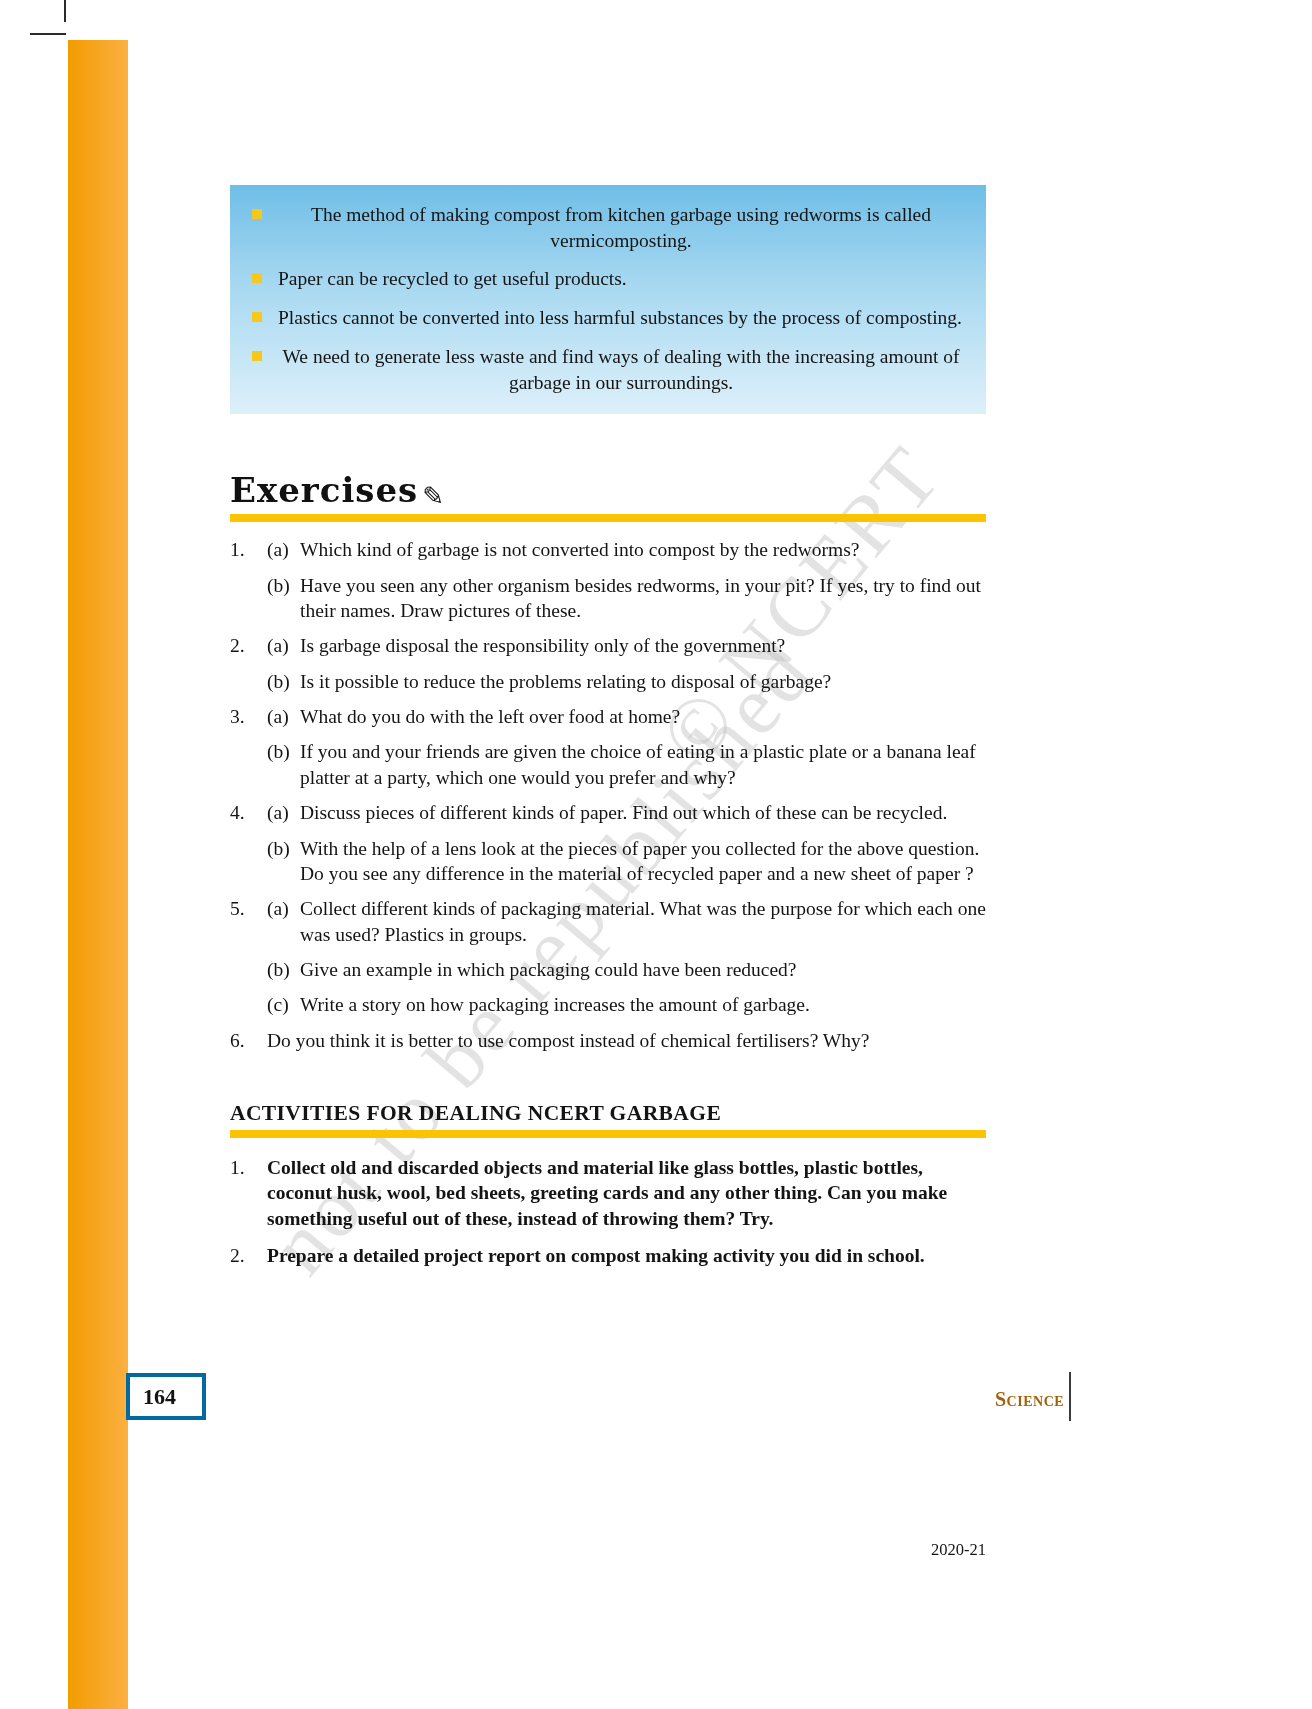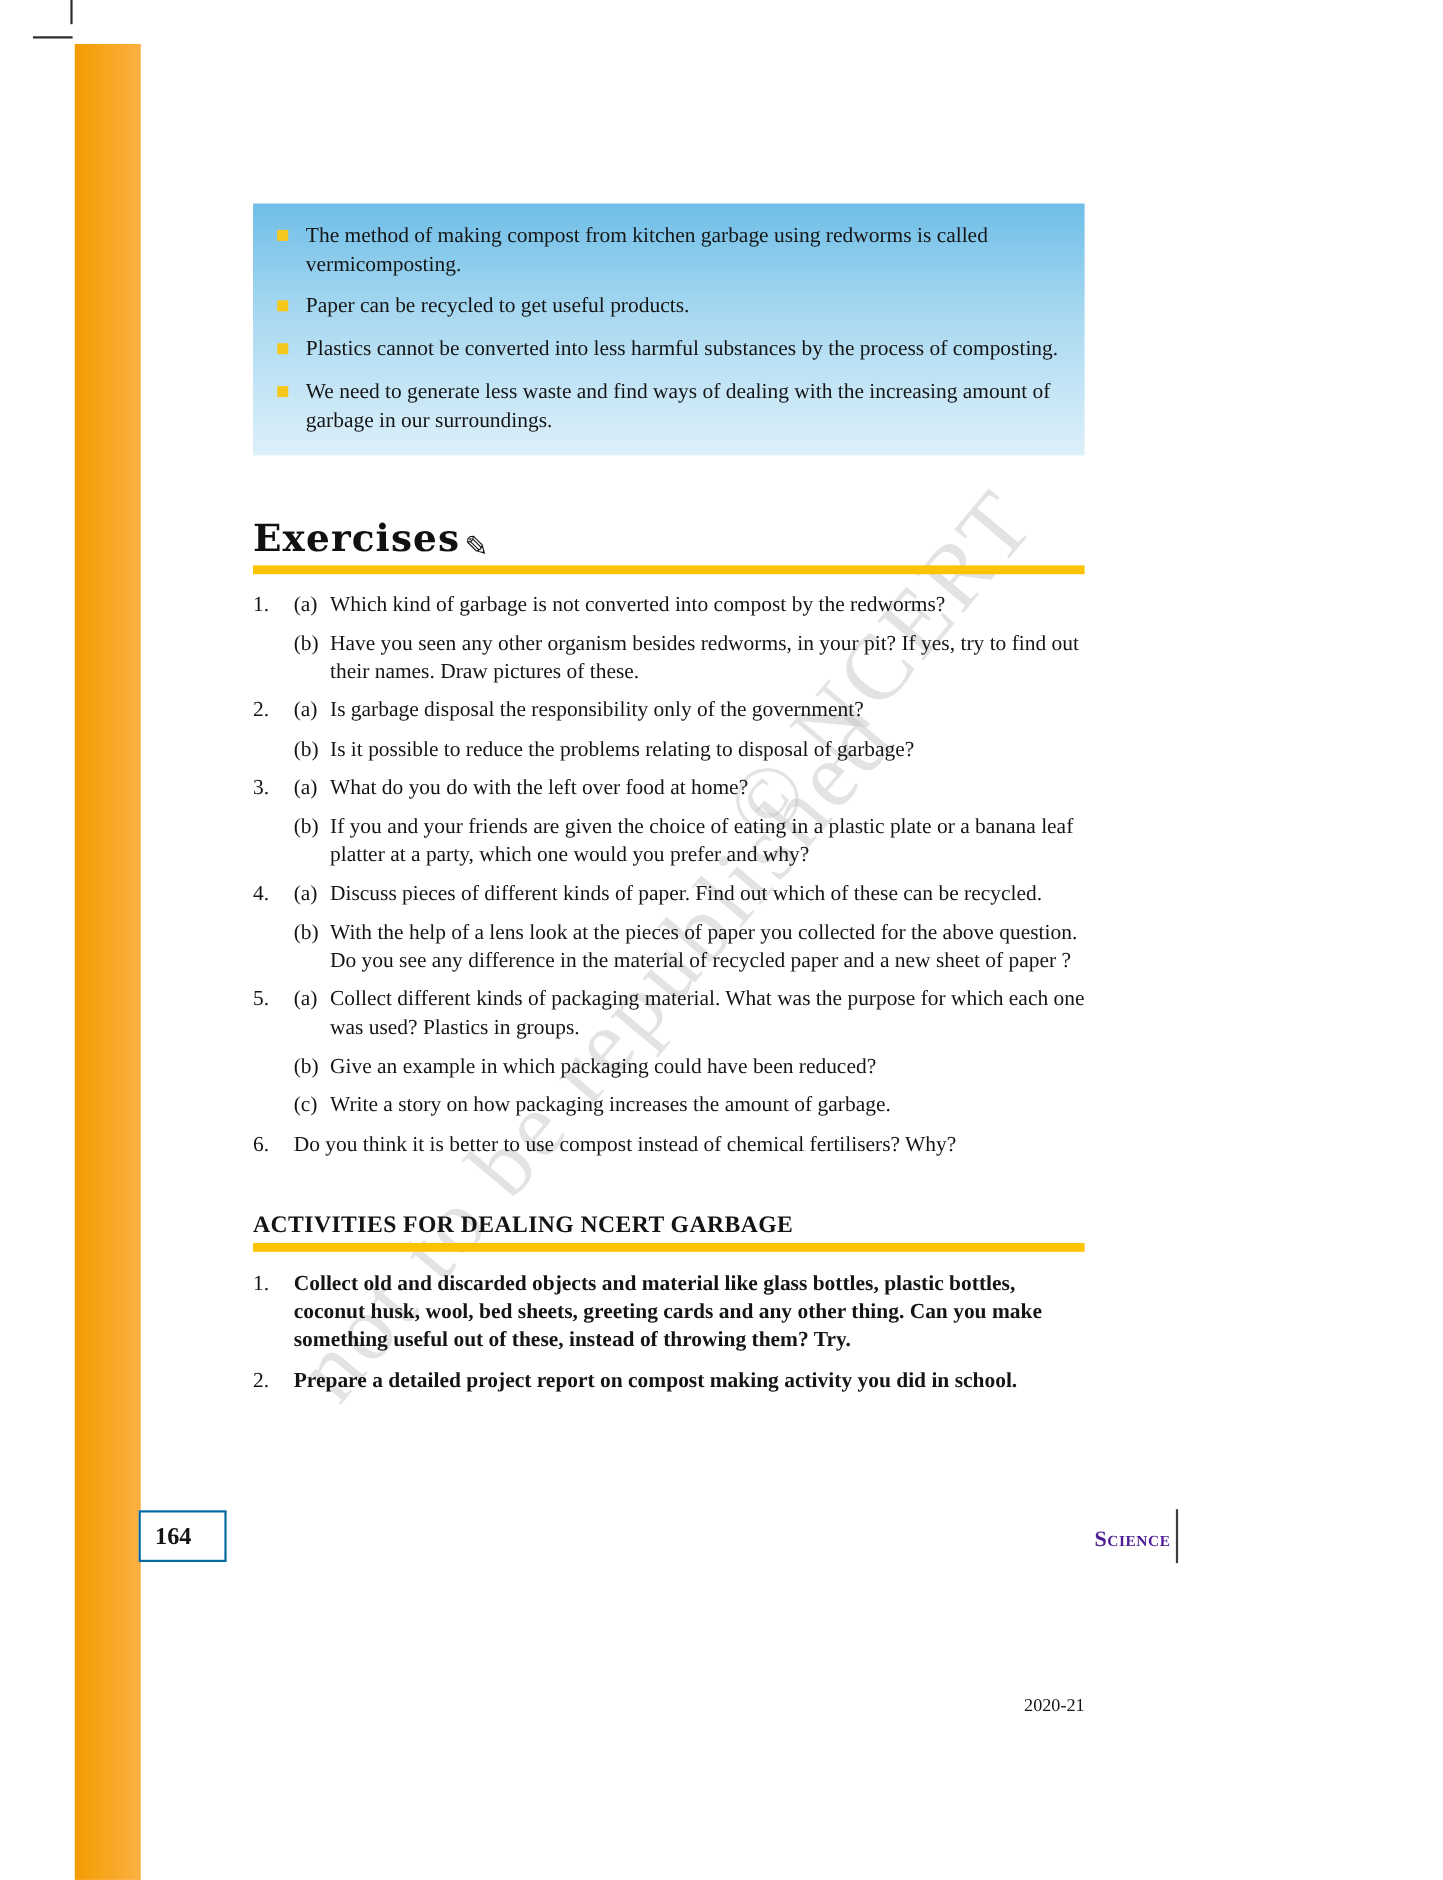--- a/index.html
+++ b/index.html
@@ -33,21 +33,21 @@
 
   
   .summary-box {
     margin-top:185px;
     background:linear-gradient(to bottom,#6FBEE7 0%, #A9D9F1 45%, #DDF0FA 100%);
     padding:17px 22px 19px 16px;
   }
   .bullet-row { display:flex; margin-bottom:13px; }
   .bullet-row:last-child { margin-bottom:0; }
   .bullet-sq { width:10px; height:10px; background:#F6C81C; margin:7px 16px 0 6px; flex:none; }
-  .bullet-text { font-size:19.5px; line-height:1.32; }
+  .bullet-text { font-size:19.5px; line-height:1.32;text-align:center; }
 
   
   .exercises-head { margin-top:56px; display:flex; align-items:flex-end; }
   .exercises-title {
     font-family:"DejaVu Serif", serif; font-weight:700; font-size:34px;
     letter-spacing:1px; color:#111;
   }
   .pen-icon { font-size:26px; margin-left:4px; line-height:1; color:#111; }
   .rule-yellow { height:8px; background:#FCC400; margin-top:4px; }
 
@@ -67,25 +67,25 @@
     margin-top:48px; font-weight:700; font-size:21.5px; letter-spacing:.4px;
   }
   .act-list { margin-top:17px; font-size:19.5px; line-height:1.3; }
   .act-item { display:flex; margin-bottom:12px; }
   .act-num { width:37px; flex:none; }
   .act-text { flex:1;font-weight:bold; }
 
   
   .page-num-box {
     position:absolute; left:126px; top:1373px; width:80px; height:47px;
-    background:#fff; border:2px solid #0369a1; display:flex; align-items:center;
+    background:#fff; border:4px solid #0369a1; display:flex; align-items:center;
     padding-left:13px; font-size:22px; font-weight:700; z-index:2;
   }
   .science-label {
-    position:absolute; left:995px; top:1388px; color:#4c1d95;
+    position:absolute; left:995px; top:1388px; color:#a16207;
     font-variant:small-caps; font-weight:700; font-size:20px; letter-spacing:.5px; z-index:2;
   }
   .footer-rule { position:absolute; left:1069px; top:1372px; width:2px; height:49px; background:#3c3c3c; }
   .footer-year {
     position:absolute; left:230px; top:1540px; width:756px; text-align:right;
     font-size:16.5px; z-index:1;
   }
 </style>
 </head>
 <body>

